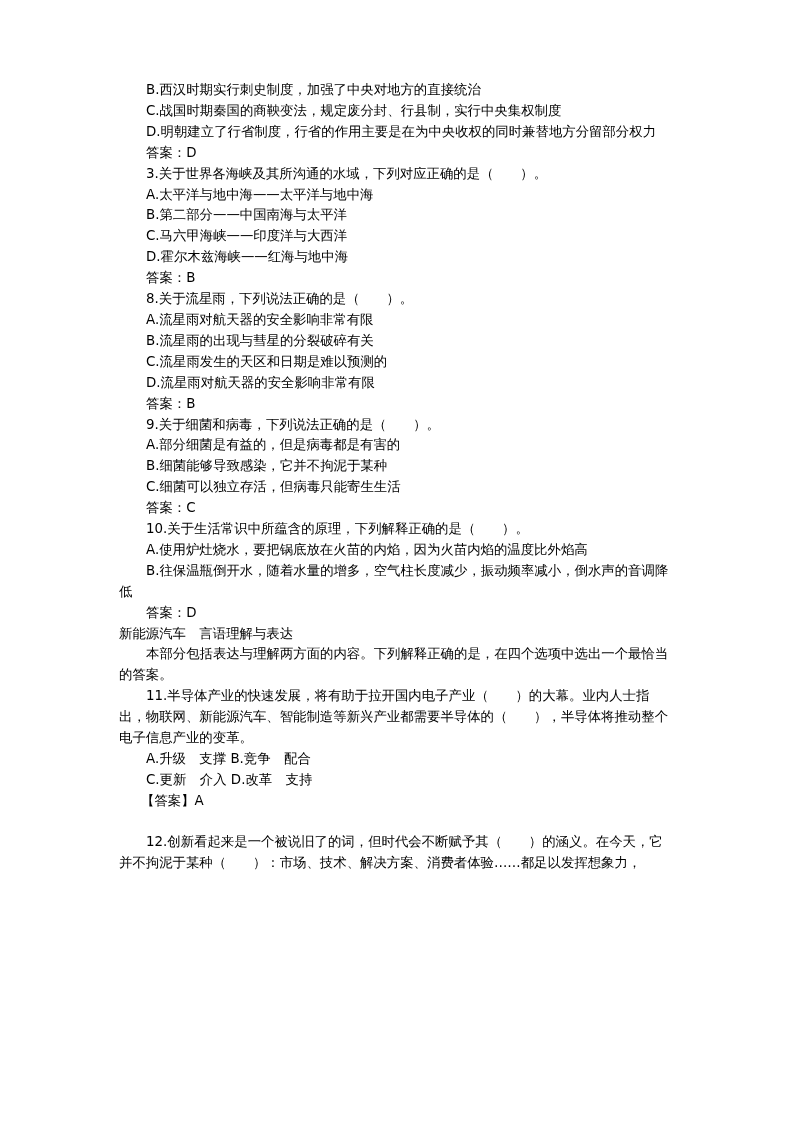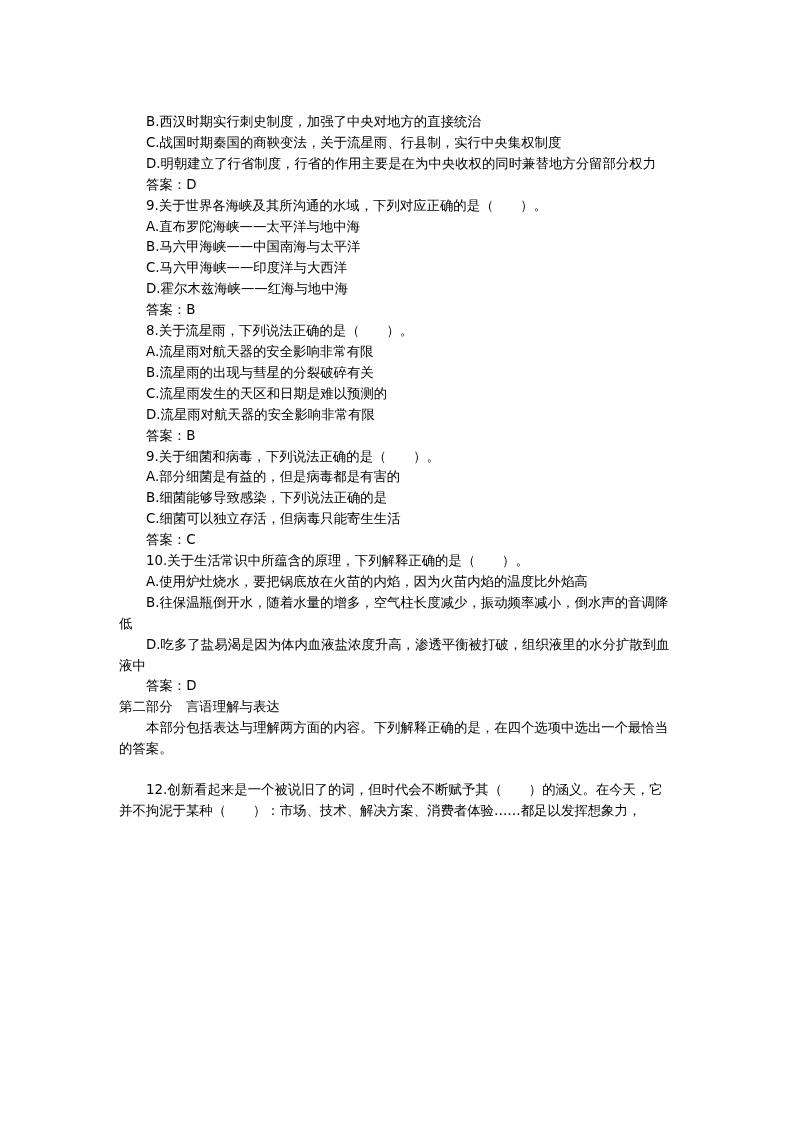--- a/index.html
+++ b/index.html
@@ -1,82 +1,87 @@
 <!DOCTYPE html>
 <html><head>
 <meta charset="utf-8">
 <style>
   html, body { margin: 0; padding: 0; background: #ffffff; }
   body { width: 794px; height: 1123px; position: relative; overflow: hidden; }
   .page {
     position: absolute;
     left: 119px;
-    top: 112px;
+    top: 80px;
     width: 556px;
     font-family: "DejaVu Sans", "Liberation Sans", sans-serif;
     font-size: 13.4px;
     line-height: 20.9px;
     color: #000000;
   }
   .p { margin: 0; padding: 0; white-space: normal; word-break: break-all; }
   .ind { text-indent: 27px; }
   .ind-sm { text-indent: 22px; }
   .gap2 { height: 20px; }
 </style>
 </head>
 <body>
 
 <div class="page">
 
   <div>
     <p class="p ind">B.西汉时期实行刺史制度，加强了中央对地方的直接统治</p>
-    <p class="p ind">C.战国时期秦国的商鞅变法，关于流星雨、行县制，实行中央集权制度</p>
+    <p class="p ind">C.战国时期秦国的商鞅变法，规定废分封、行县制，实行中央集权制度</p>
     <p class="p ind">D.明朝建立了行省制度，行省的作用主要是在为中央收权的同时兼替地方分留部分权力</p>
     <p class="p ind">答案：D</p>
   </div>
 
   <div>
-    <p class="p ind">9.关于世界各海峡及其所沟通的水域，下列对应正确的是（　　）。</p>
-    <p class="p ind">A.直布罗陀海峡——太平洋与地中海</p>
-    <p class="p ind">B.马六甲海峡——中国南海与太平洋</p>
+    <p class="p ind">3.关于世界各海峡及其所沟通的水域，下列对应正确的是（　　）。</p>
+    <p class="p ind">A.太平洋与地中海——太平洋与地中海</p>
+    <p class="p ind">B.第二部分——中国南海与太平洋</p>
     <p class="p ind">C.马六甲海峡——印度洋与大西洋</p>
     <p class="p ind">D.霍尔木兹海峡——红海与地中海</p>
     <p class="p ind">答案：B</p>
   </div>
 
   <div>
     <p class="p ind">8.关于流星雨，下列说法正确的是（　　）。</p>
     <p class="p ind">A.流星雨对航天器的安全影响非常有限</p>
     <p class="p ind">B.流星雨的出现与彗星的分裂破碎有关</p>
     <p class="p ind">C.流星雨发生的天区和日期是难以预测的</p>
     <p class="p ind">D.流星雨对航天器的安全影响非常有限</p>
     <p class="p ind">答案：B</p>
   </div>
 
   <div>
     <p class="p ind">9.关于细菌和病毒，下列说法正确的是（　　）。</p>
     <p class="p ind">A.部分细菌是有益的，但是病毒都是有害的</p>
-    <p class="p ind">B.细菌能够导致感染，下列说法正确的是</p>
+    <p class="p ind">B.细菌能够导致感染，它并不拘泥于某种</p>
     <p class="p ind">C.细菌可以独立存活，但病毒只能寄生生活</p>
     <p class="p ind">答案：C</p>
   </div>
 
   <div>
     <p class="p ind">10.关于生活常识中所蕴含的原理，下列解释正确的是（　　）。</p>
     <p class="p ind">A.使用炉灶烧水，要把锅底放在火苗的内焰，因为火苗内焰的温度比外焰高</p>
     <p class="p ind">B.往保温瓶倒开水，随着水量的增多，空气柱长度减少，振动频率减小，倒水声的音调降低</p>
-    <p class="p ind">D.吃多了盐易渴是因为体内血液盐浓度升高，渗透平衡被打破，组织液里的水分扩散到血液中</p>
     <p class="p ind">答案：D</p>
   </div>
 
   <div>
-    <p class="p">第二部分　言语理解与表达</p>
+    <p class="p">新能源汽车　言语理解与表达</p>
     <p class="p ind">本部分包括表达与理解两方面的内容。下列解释正确的是，在四个选项中选出一个最恰当的答案。</p>
   </div>
 
+  <div>
+    <p class="p ind">11.半导体产业的快速发展，将有助于拉开国内电子产业（　　）的大幕。业内人士指出，物联网、新能源汽车、智能制造等新兴产业都需要半导体的（　　），半导体将推动整个电子信息产业的变革。</p>
+    <p class="p ind">A.升级　支撑 B.竞争　配合</p>
+    <p class="p ind">C.更新　介入 D.改革　支持</p>
+    <p class="p ind-sm">【答案】A</p>
+  </div>
 
   <div class="gap2"></div>
 
   <div>
     <p class="p ind">12.创新看起来是一个被说旧了的词，但时代会不断赋予其（　　）的涵义。在今天，它并不拘泥于某种（　　）：市场、技术、解决方案、消费者体验……都足以发挥想象力，</p>
   </div>
 
 </div>
 
 </body></html>

